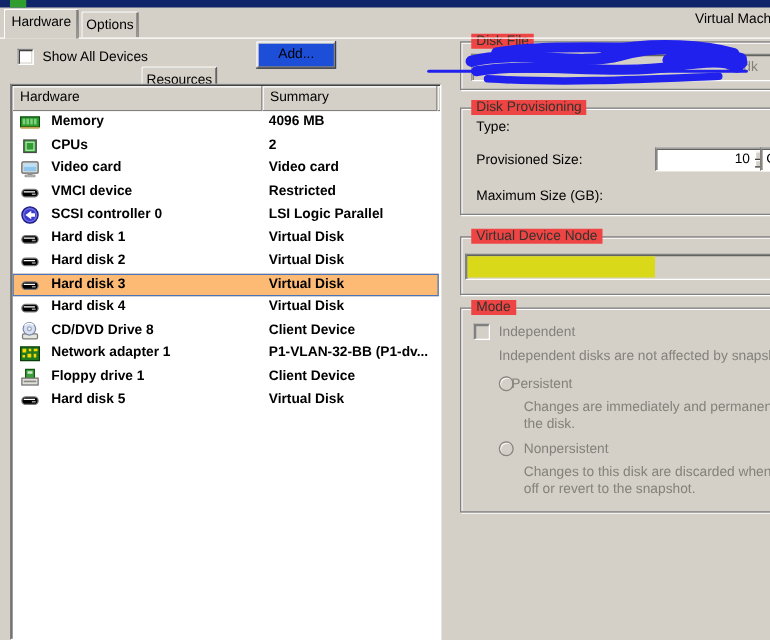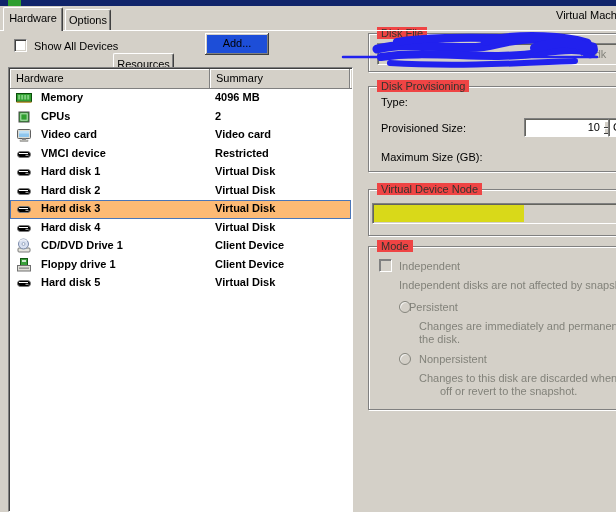--- a/index.html
+++ b/index.html
@@ -160,20 +160,29 @@
           <span class="icon"><svg width="16" height="16" viewBox="0 0 16 16">
               <rect x="1.5" y="5.5" width="13" height="6" rx="3" fill="#ececе4" stroke="#787878"></rect>
               <rect x="3" y="7" width="9" height="1" fill="#ffffff"></rect>
               <rect x="9.5" y="8.8" width="3" height="1.2" fill="#9a9a9a"></rect>
             </svg></span>
           <span class="lbl">VMCI device</span>
           <span class="sum">Restricted</span>
         </div>
         <div class="hw-row">
           <span class="icon"><svg width="16" height="16" viewBox="0 0 16 16">
+              <circle cx="8" cy="8" r="6.5" fill="#3b3bd0" stroke="#1a1a80"></circle>
+              <circle cx="8" cy="8" r="5.2" fill="none" stroke="#8c8ce0" opacity="0.7"></circle>
+              <path d="M4.3 8 L9 4.6 V6.6 H12 V9.4 H9 V11.4 Z" fill="#ffffff"></path>
+            </svg></span>
+          <span class="lbl">SCSI controller 0</span>
+          <span class="sum">LSI Logic Parallel</span>
+        </div>
+        <div class="hw-row">
+          <span class="icon"><svg width="16" height="16" viewBox="0 0 16 16">
               <rect x="1.5" y="5.5" width="13" height="6" rx="3" fill="#ececе4" stroke="#787878"></rect>
               <rect x="3" y="7" width="9" height="1" fill="#ffffff"></rect>
               <rect x="9.5" y="8.8" width="3" height="1.2" fill="#9a9a9a"></rect>
             </svg></span>
           <span class="lbl">Hard disk 1</span>
           <span class="sum">Virtual Disk</span>
         </div>
         <div class="hw-row">
           <span class="icon"><svg width="16" height="16" viewBox="0 0 16 16">
               <rect x="1.5" y="5.5" width="13" height="6" rx="3" fill="#ececе4" stroke="#787878"></rect>
@@ -201,22 +210,37 @@
           <span class="lbl">Hard disk 4</span>
           <span class="sum">Virtual Disk</span>
         </div>
         <div class="hw-row">
           <span class="icon"><svg width="16" height="16" viewBox="0 0 16 16">
               <rect x="2" y="10" width="12" height="4" rx="1" fill="#e6e6de" stroke="#787878"></rect>
               <circle cx="7.5" cy="6" r="5" fill="#d8e0f0" stroke="#7888a8"></circle>
               <circle cx="7.5" cy="6" r="1.5" fill="#f8f8f8" stroke="#98a8c0"></circle>
               <path d="M3.6 3.4 A5 5 0 0 1 10.8 3" stroke="#ffffff" fill="none"></path>
             </svg></span>
-          <span class="lbl">CD/DVD Drive 1</span>
+          <span class="lbl">CD/DVD Drive 8</span>
           <span class="sum">Client Device</span>
+        </div>
+        <div class="hw-row">
+          <span class="icon"><svg width="16" height="16" viewBox="0 0 16 16">
+              <rect x="0.5" y="2.5" width="15" height="11" fill="#1f7a1f" stroke="#0a3d0a"></rect>
+              <g fill="#ffd800">
+                <rect x="2" y="4" width="3" height="3"></rect>
+                <rect x="7" y="4" width="2" height="2"></rect>
+                <rect x="11" y="4" width="3" height="2"></rect>
+                <rect x="2" y="9" width="2" height="2"></rect>
+                <rect x="6" y="8" width="3" height="3"></rect>
+                <rect x="11" y="8" width="2" height="3"></rect>
+              </g>
+            </svg></span>
+          <span class="lbl">Network adapter 1</span>
+          <span class="sum">P1-VLAN-32-BB (P1-dv...</span>
         </div>
         <div class="hw-row">
           <span class="icon"><svg width="16" height="16" viewBox="0 0 16 16">
               <rect x="4.5" y="1.5" width="7" height="8" fill="#3aa03a" stroke="#145814"></rect>
               <rect x="6" y="3" width="4" height="2" fill="#cfe8cf"></rect>
               <rect x="1.5" y="8.5" width="13" height="5.5" fill="#e0e0d8" stroke="#707070"></rect>
               <rect x="3" y="10.5" width="10" height="1.3" fill="#888888"></rect>
             </svg></span>
           <span class="lbl">Floppy drive 1</span>
           <span class="sum">Client Device</span>
@@ -284,16 +308,16 @@
     <div class="mode-line" style="left:30px;top:32px;">Independent disks are not affected by snapshots.</div>
 
     <div class="radio" style="left:30px;top:54px;"></div>
     <div class="mode-line" style="left:40px;top:54px;">Persistent</div>
     <div class="mode-line" style="left:50px;top:73px;">Changes are immediately and permanently written to</div>
     <div class="mode-line" style="left:50px;top:86px;">the disk.</div>
 
     <div class="radio" style="left:30px;top:106px;"></div>
     <div class="mode-line" style="left:50px;top:106px;">Nonpersistent</div>
     <div class="mode-line" style="left:50px;top:125px;">Changes to this disk are discarded when you power</div>
-    <div class="mode-line" style="left:50px;top:138px;margin-left:21px;">off or revert to the snapshot.</div>
+    <div class="mode-line" style="left:50px;top:138px;">off or revert to the snapshot.</div>
   </div>
 
 </div>
 
 </body></html>

